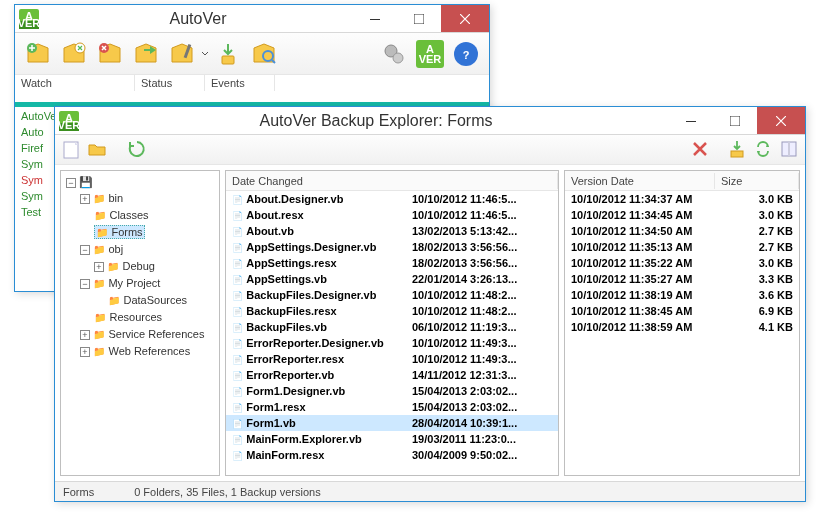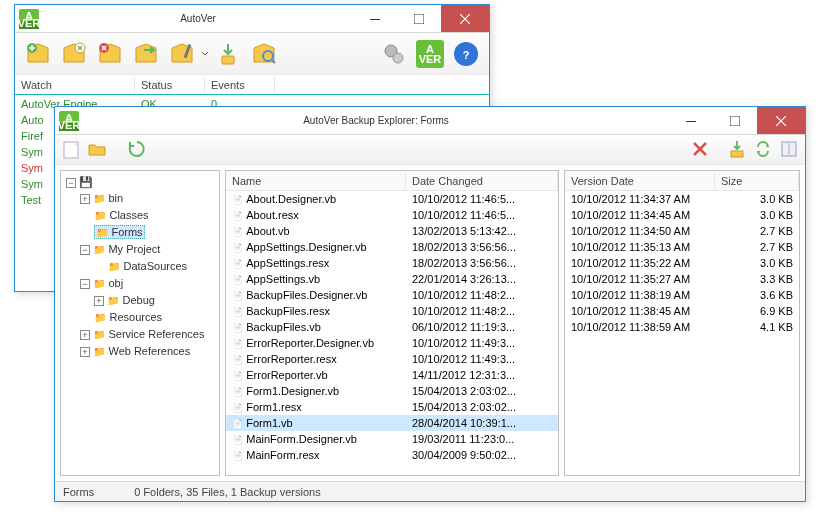--- a/index.html
+++ b/index.html
@@ -1,31 +1,31 @@
 <!DOCTYPE html>
 <html><head>
 <meta charset="utf-8">
 <style>
   * { box-sizing: border-box; font-family: "Segoe UI", Tahoma, sans-serif; font-size: 11px; }
   body { margin: 0; background: #fff; width: 818px; height: 513px; position: relative; overflow: hidden; }
 
   .window { position: absolute; border: 1px solid #2a8dd4; background: #fff; box-shadow: 2px 2px 8px rgba(0,0,0,.15); }
   .titlebar { display: flex; align-items: center; background: #fff; height: 28px; border-bottom: 1px solid #d8d8d8; }
   .titlebar .icon { width: 20px; height: 20px; margin: 0 4px; }
-  .titlebar .title { flex: 1; text-align: center; font-size: 10px; color: #333; }
+  .titlebar .title { flex: 1; text-align: center; font-size: 16px; color: #333; }
   .winbtns { display: flex; height: 100%; }
   .winbtn { width: 44px; display: flex; align-items: center; justify-content: center; color: #333; }
   .winbtn.close { background: #c75050; color: #fff; width: 48px; }
 
   
   #w1 { left: 14px; top: 4px; width: 476px; height: 288px; }
   #w1 .toolbar { display: flex; gap: 2px; padding: 4px 6px; align-items: center; border-bottom: 1px solid #e6e6e6; background: linear-gradient(#fdfdfd,#f1f1f1); height: 42px; }
   #w1 .toolbar .tbtn { width: 34px; height: 34px; display: flex; align-items: center; justify-content: center; border-radius: 2px; }
   #w1 .toolbar .rgrp { margin-left: auto; display: flex; gap: 2px; }
-  #w1 .watchhdr { display: flex; border-bottom: 1px solid #14b8a6; height: 20px; align-items: center; color: #444; }
+  #w1 .watchhdr { display: flex; border-bottom: 5px solid #14b8a6; height: 32px; align-items: flex-start; color: #444; }
   #w1 .watchhdr div { padding: 2px 6px; border-right: 1px solid #e6e6e6; }
   #w1 .col-w { width: 120px; } #w1 .col-s { width: 70px; } #w1 .col-e { width: 70px; } #w1 .col-m { flex: 1; border-right: none; }
   #w1 .watchrows { padding: 1px 0; }
   #w1 .watchrow { display: flex; height: 16px; align-items: center; }
   #w1 .watchrow div { padding: 0 6px; }
   #w1 .c-green { color: #2e8b2e; } #w1 .c-red { color: #c33; }
 
   
   #w2 { left: 54px; top: 106px; width: 752px; height: 396px; }
   #w2 .toolbar2 { display: flex; align-items: center; padding: 3px 6px; border-bottom: 1px solid #e6e6e6; background: linear-gradient(#fdfdfd,#f1f1f1); height: 30px; }
@@ -39,21 +39,21 @@
   #w2 .tree li { white-space: nowrap; line-height: 16px; }
   #w2 .tree .tg { display: inline-block; width: 10px; height: 10px; border: 1px solid #888; line-height: 8px; text-align: center; font-size: 9px; margin-right: 3px; color: #555; background: #fff; }
   #w2 .tree .sp { display: inline-block; width: 14px; }
   #w2 .tree .fold { color: #333; }
   #w2 .tree .fold::before { content: "📁"; font-size: 10px; margin-right: 3px; filter: hue-rotate(330deg) saturate(2); }
   #w2 .tree .sel { background: #cde8ff; border: 1px dotted #4aa; padding: 0 1px; }
   #w2 .filelist { flex: 1; }
   #w2 .verlist { width: 236px; }
   #w2 .lhdr { display: flex; border-bottom: 1px solid #e6e6e6; background: #fafafa; height: 20px; align-items: center; }
   #w2 .lhdr div { padding: 2px 6px; border-right: 1px solid #e6e6e6; color: #444; }
-  #w2 .rows { overflow-y: scroll; height: calc(100% - 20px); }
+  #w2 .rows { overflow-y: scroll; height: calc(100% - 20px); font-weight: bold; }
   #w2 .row { display: flex; height: 16px; align-items: center; white-space: nowrap; }
   #w2 .row div { padding: 0 6px; overflow: hidden; text-overflow: clip; }
   #w2 .row .nm::before { content: "📄"; font-size: 9px; margin-right: 3px; color: #6aa0d8; }
   #w2 .row.sel { background: #cde8ff; }
   #w2 .filelist .c1 { width: 180px; } #w2 .filelist .c2 { flex: 1; }
   #w2 .verlist .c1 { width: 150px; } #w2 .verlist .c2 { flex: 1; text-align: right; }
   #w2 .verlist .lhdr .c2 { text-align: left; }
   #w2 .statusbar { border-top: 1px solid #d8d8d8; height: 20px; display: flex; align-items: center; padding: 0 8px; gap: 40px; color: #444; background: #f3f3f3; }
 
   
@@ -282,35 +282,34 @@
           </svg></span>
     </div>
   </div>
   <div class="content">
     <div class="pane tree">
       <ul id="treeRoot">
           <li><span class="tg">−</span><span>💾</span><ul>
               <li><span class="tg">+</span><span class="fold ">bin</span></li>
               <li><span class="sp"></span><span class="fold ">Classes</span></li>
               <li><span class="sp"></span><span class="fold sel">Forms</span></li>
+              <li><span class="tg">−</span><span class="fold ">obj</span><ul>
+                  <li><span class="tg">+</span><span class="fold ">Debug</span></li>
+                </ul></li>
               <li><span class="tg">−</span><span class="fold ">My Project</span><ul>
                   <li><span class="sp"></span><span class="fold ">DataSources</span></li>
-                </ul></li>
-              <li><span class="tg">−</span><span class="fold ">obj</span><ul>
-                  <li><span class="tg">+</span><span class="fold ">Debug</span></li>
                 </ul></li>
               <li><span class="sp"></span><span class="fold ">Resources</span></li>
               <li><span class="tg">+</span><span class="fold ">Service References</span></li>
               <li><span class="tg">+</span><span class="fold ">Web References</span></li>
             </ul></li>
         </ul>
     </div>
     <div class="pane filelist">
       <div class="lhdr">
-        <div class="c1">Name</div>
         <div class="c2">Date Changed</div>
       </div>
       <div class="rows" id="fileRows">
           <div class="row">
             <div class="c1 nm">About.Designer.vb</div>
             <div class="c2">10/10/2012 11:46:5...</div>
           </div>
           <div class="row">
             <div class="c1 nm">About.resx</div>
             <div class="c2">10/10/2012 11:46:5...</div>
@@ -361,21 +360,21 @@
           </div>
           <div class="row">
             <div class="c1 nm">Form1.resx</div>
             <div class="c2">15/04/2013 2:03:02...</div>
           </div>
           <div class="row sel">
             <div class="c1 nm">Form1.vb</div>
             <div class="c2">28/04/2014 10:39:1...</div>
           </div>
           <div class="row">
-            <div class="c1 nm">MainForm.Designer.vb</div>
+            <div class="c1 nm">MainForm.Explorer.vb</div>
             <div class="c2">19/03/2011 11:23:0...</div>
           </div>
           <div class="row">
             <div class="c1 nm">MainForm.resx</div>
             <div class="c2">30/04/2009 9:50:02...</div>
           </div>
         </div>
     </div>
     <div class="pane verlist">
       <div class="lhdr">

